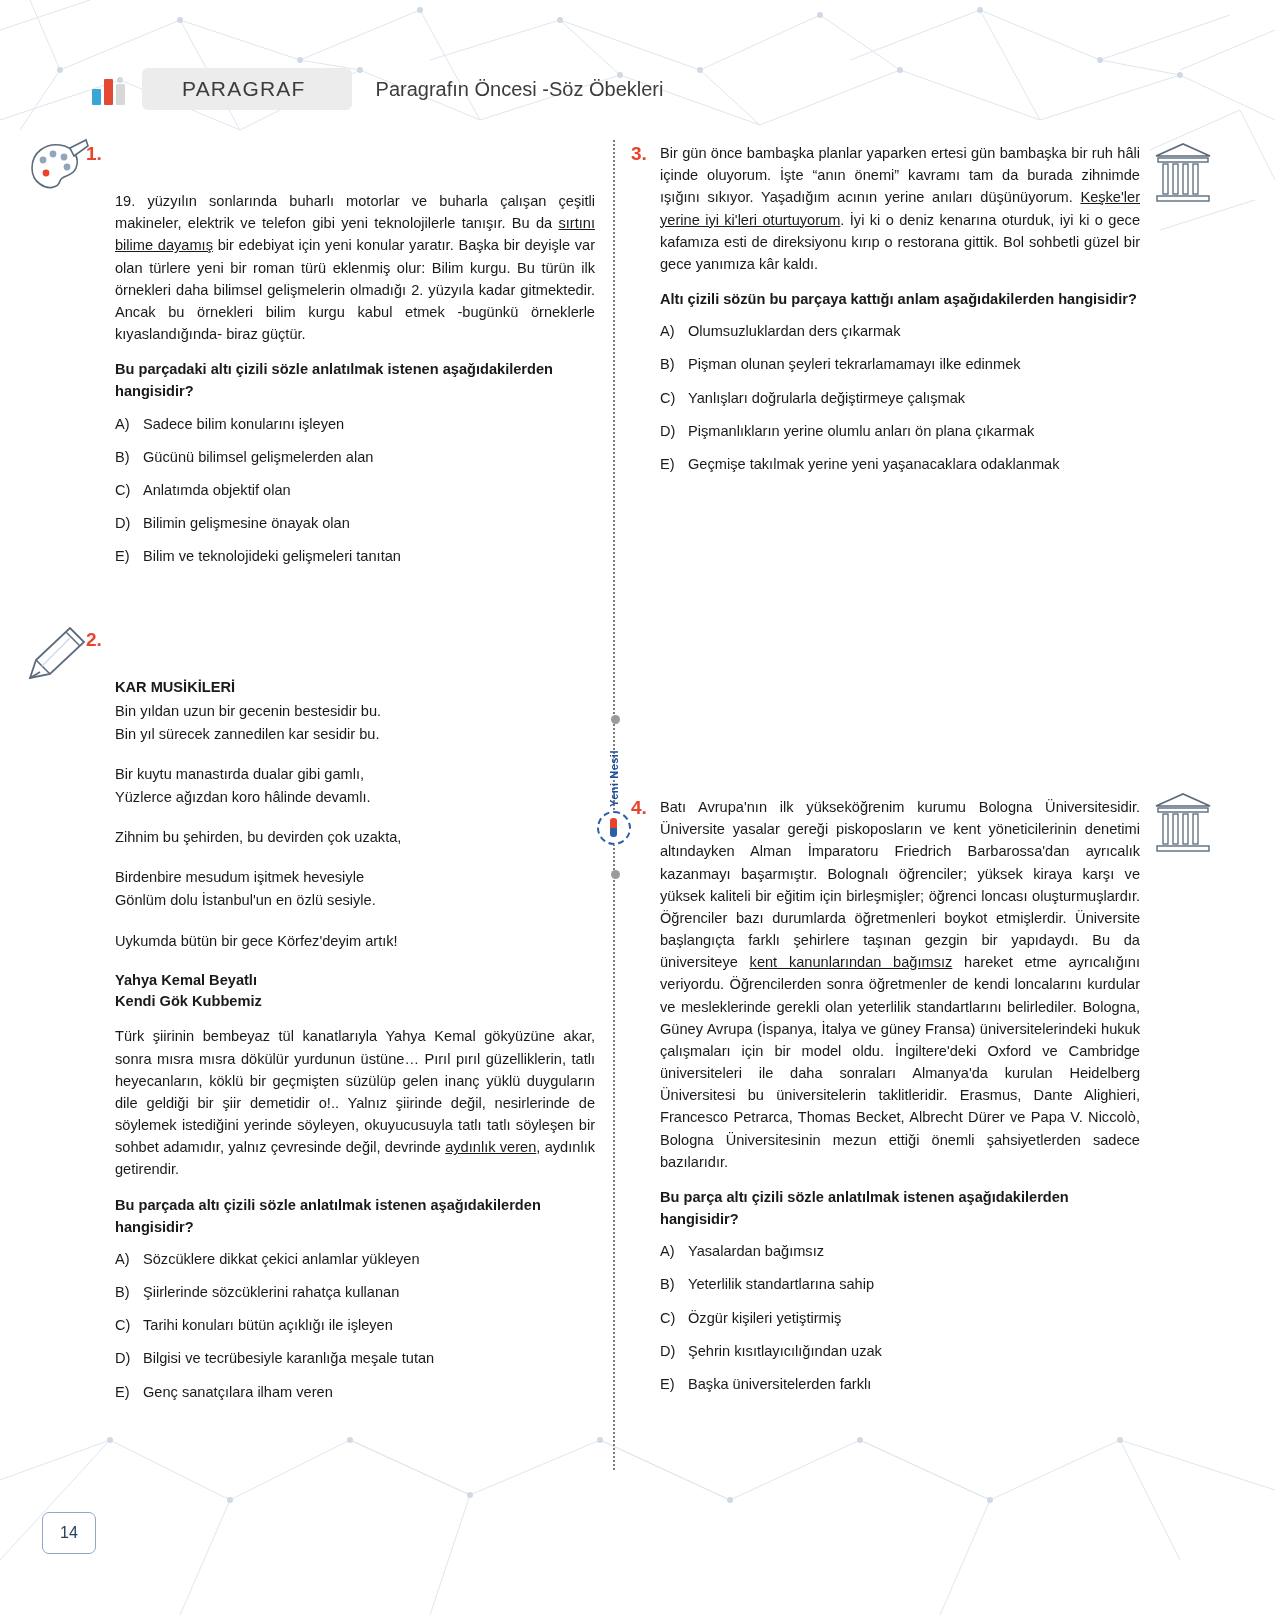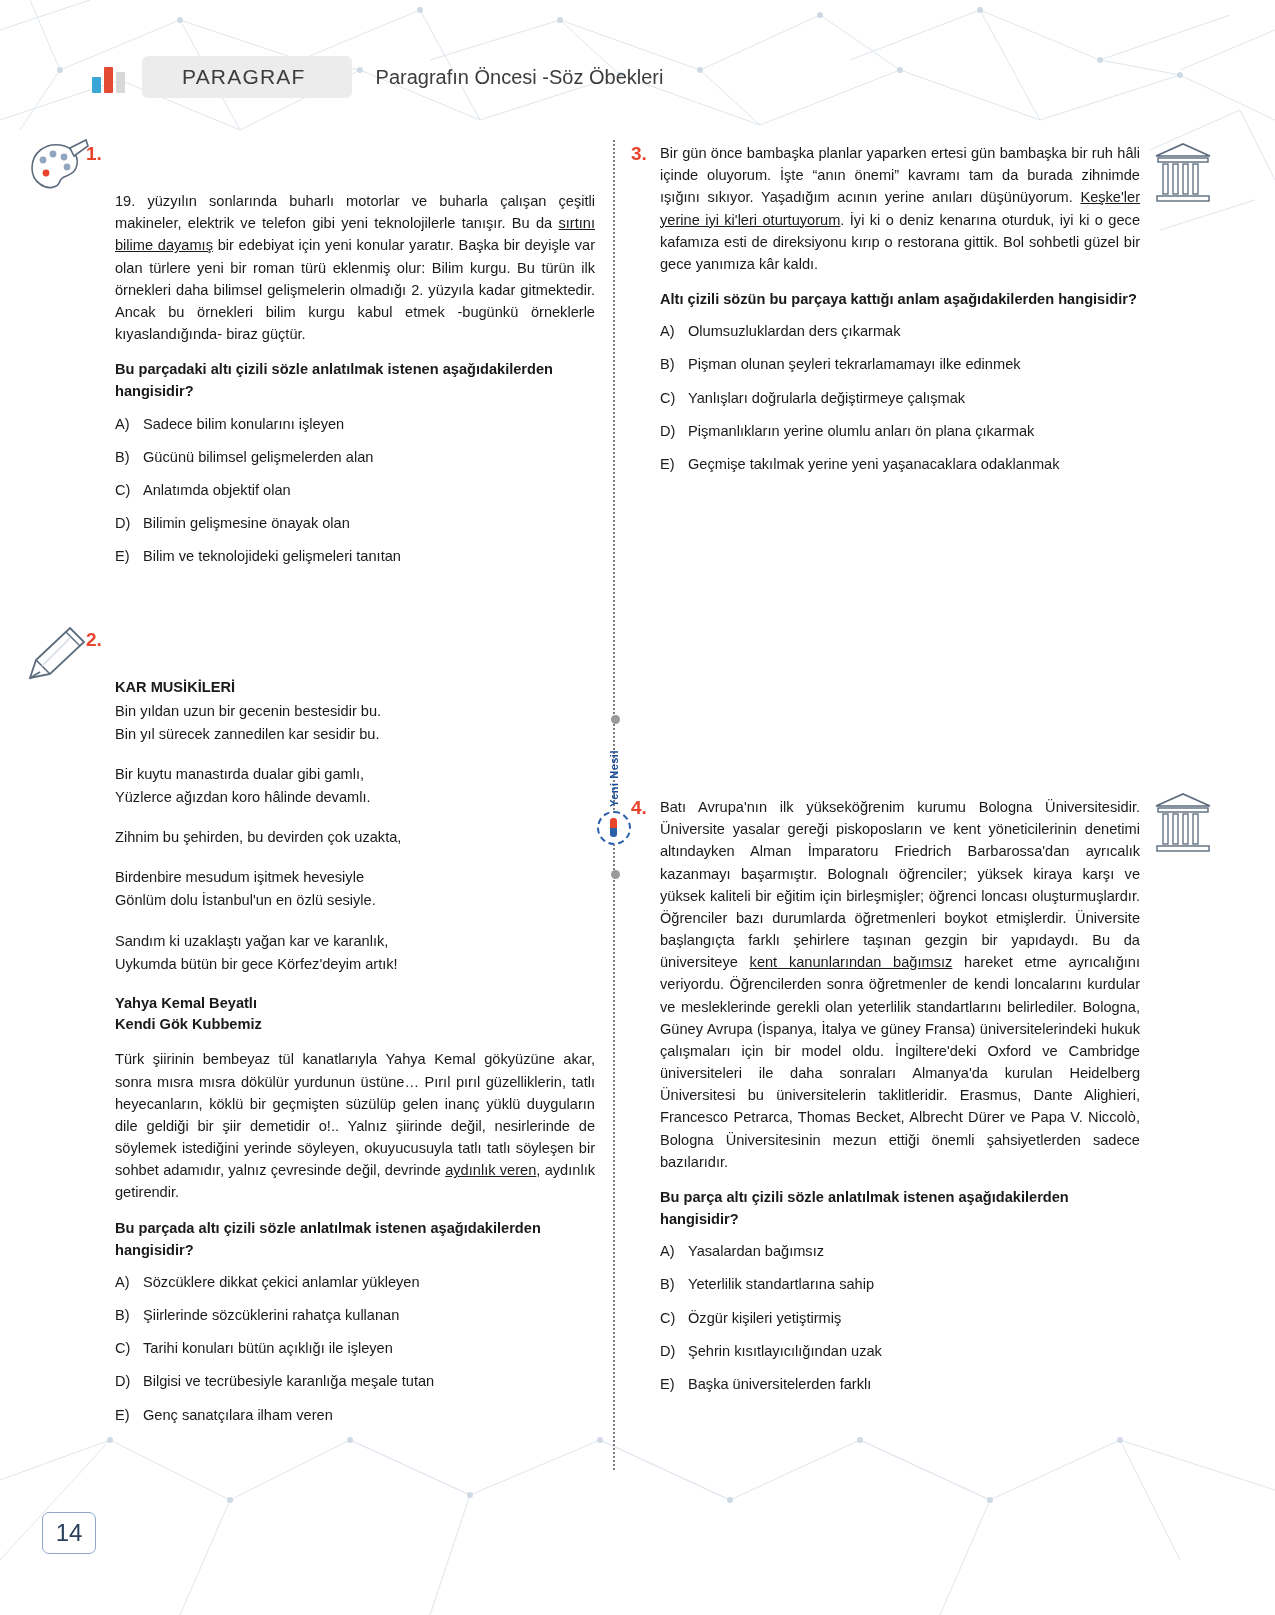--- a/index.html
+++ b/index.html
@@ -27,21 +27,21 @@
   .page {
     position: relative;
     z-index: 2;
     width: 1275px;
     height: 1615px;
   }
 
   
   .header {
     position: absolute;
-    top: 56px;
+    top: 68px;
     left: 80px;
     display: flex;
     align-items: center;
     gap: 0px;
   }
   .hdr-icon {
     width: 56px;
     height: 40px;
     display: flex;
     align-items: flex-end;
@@ -195,21 +195,21 @@
     position: absolute;
     left: 42px;
     top: 1512px;
     width: 52px;
     height: 40px;
     border: 1.5px solid #8fa8c8;
     border-radius: 7px;
     display: flex;
     align-items: center;
     justify-content: center;
-    font-size: 24px;
+    font-size: 16px;
     color: #29405e;
     background: #fff;
   }
 </style>
 </head>
 <body>
 
 <svg class="bg-web" width="1275" height="1615">
   <g stroke="#dfe6ee" stroke-width="1" fill="none">
     <path d="M0,30 L90,0 M60,70 L180,20 L300,60 L420,10 M430,60 L560,20 L700,70 L820,15 M850,60 L980,10 L1100,60 L1230,15 M1180,70 L1275,30"></path>
@@ -349,21 +349,20 @@
         <p>Yüzlerce ağızdan koro hâlinde devamlı.</p>
       </div>
       <div class="stanza">
         <p>Zihnim bu şehirden, bu devirden çok uzakta,</p>
       </div>
       <div class="stanza">
         <p>Birdenbire mesudum işitmek hevesiyle</p>
         <p>Gönlüm dolu İstanbul'un en özlü sesiyle.</p>
       </div>
       <div class="stanza">
-        <p>Sandım ki uzaklaştı yağan kar ve karanlık,</p>
         <p>Uykumda bütün bir gece Körfez'deyim artık!</p>
       </div>
     </div>
     <div class="poem-author">
       <div>Yahya Kemal Beyatlı</div>
       <div>Kendi Gök Kubbemiz</div>
     </div>
     <div class="passage">
       <p><span>Türk şiirinin bembeyaz tül kanatlarıyla Yahya Kemal gökyüzüne akar, sonra mısra mısra dökülür yurdunun üstüne… Pırıl pırıl güzelliklerin, tatlı heyecanların, köklü bir geçmişten süzülüp gelen inanç yüklü duyguların dile geldiği bir şiir demetidir o!.. Yalnız şiirinde değil, nesirlerinde de söylemek istediğini yerinde söyleyen, okuyucusuyla tatlı tatlı söyleşen bir sohbet adamıdır, yalnız çevresinde değil, devrinde </span><span class="u">aydınlık veren</span><span>, aydınlık getirendir.</span></p>
     </div>

